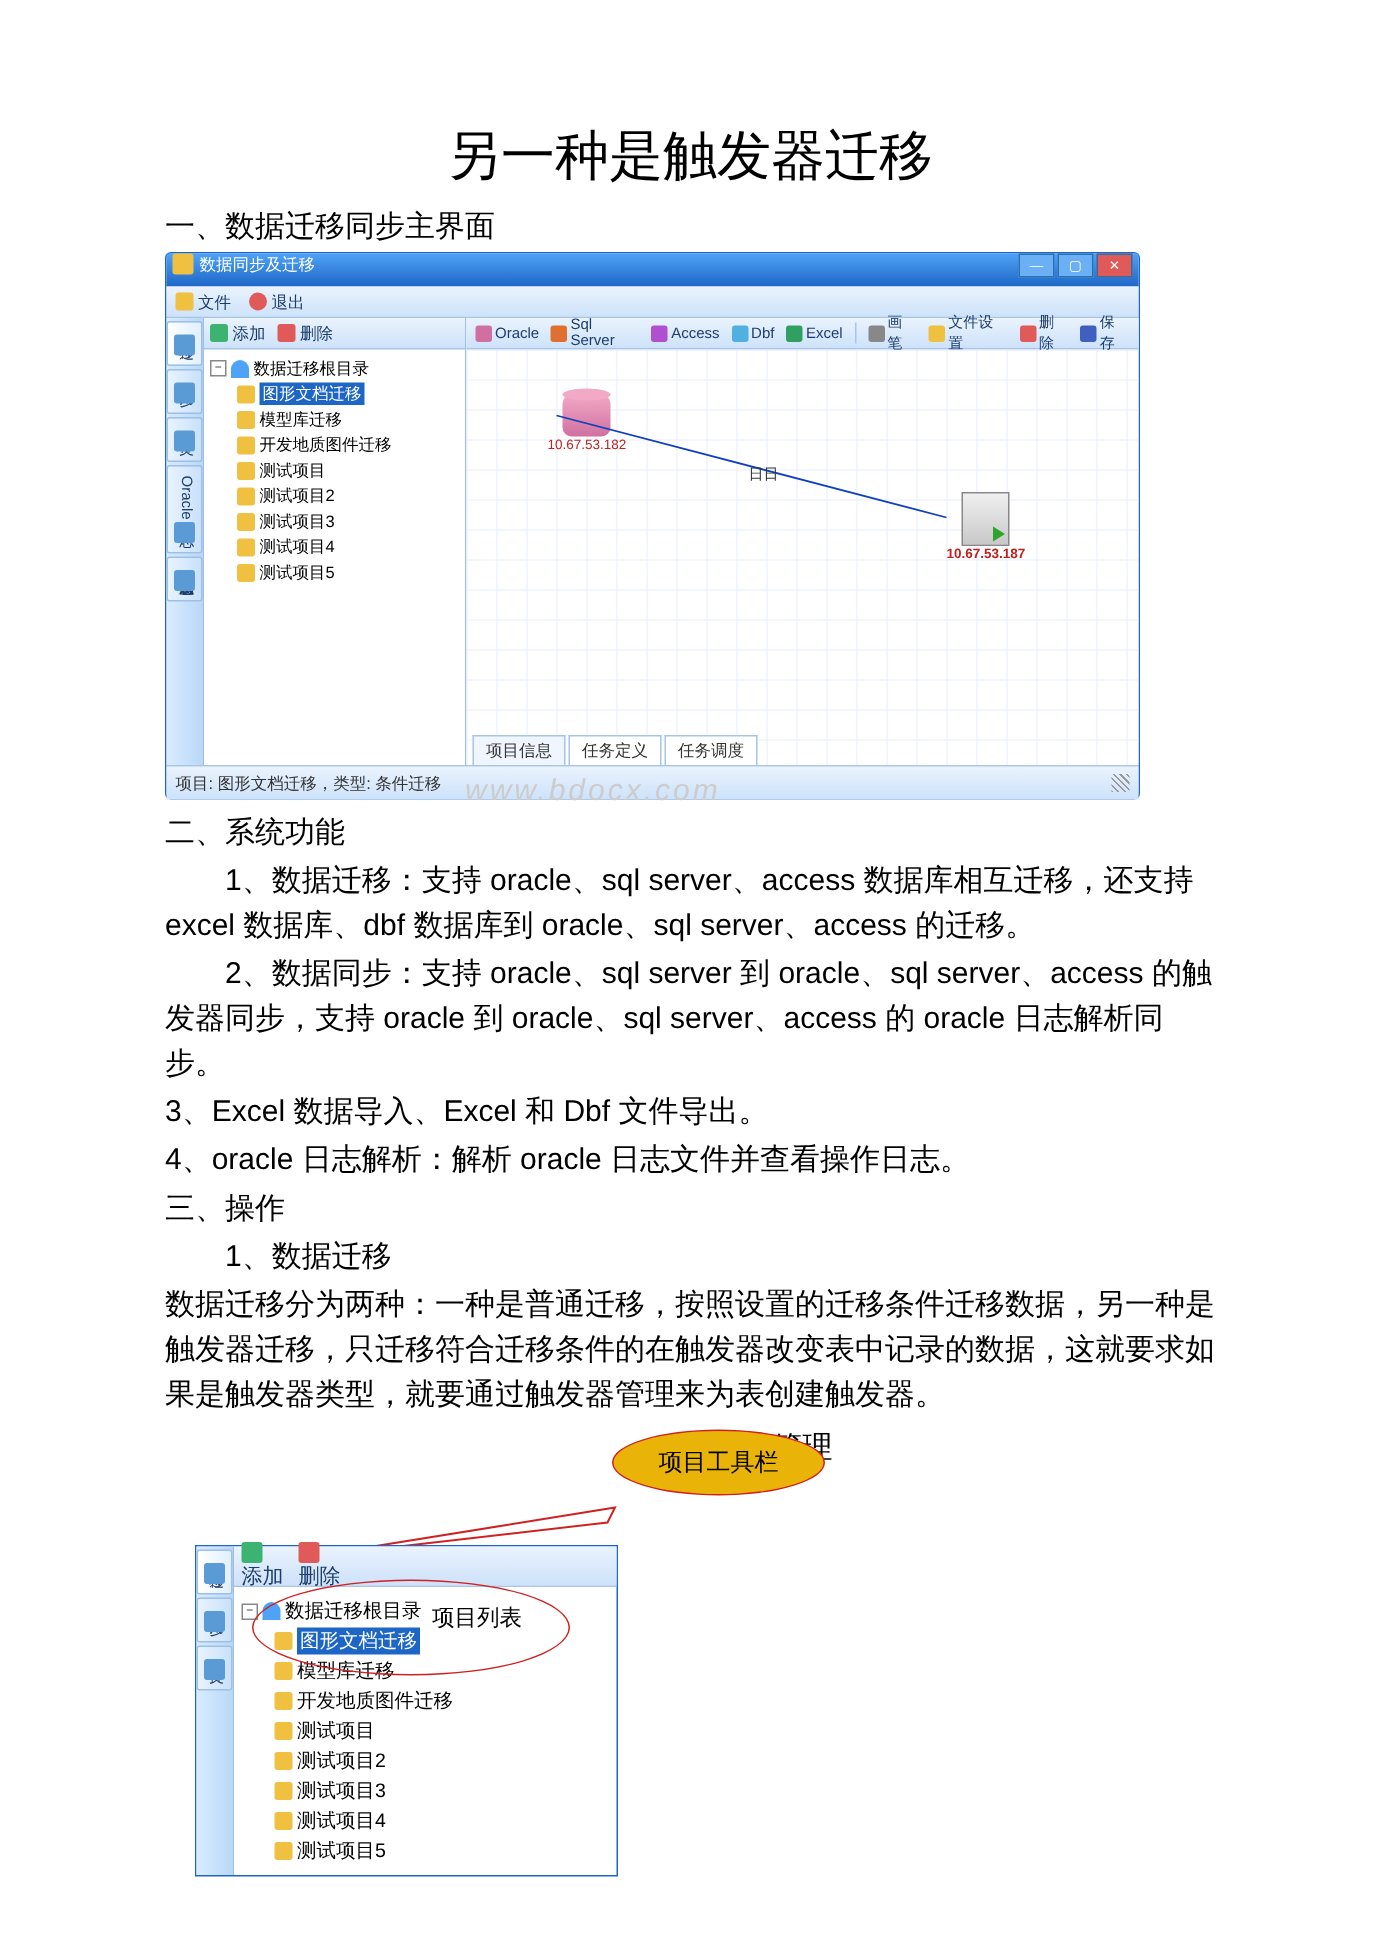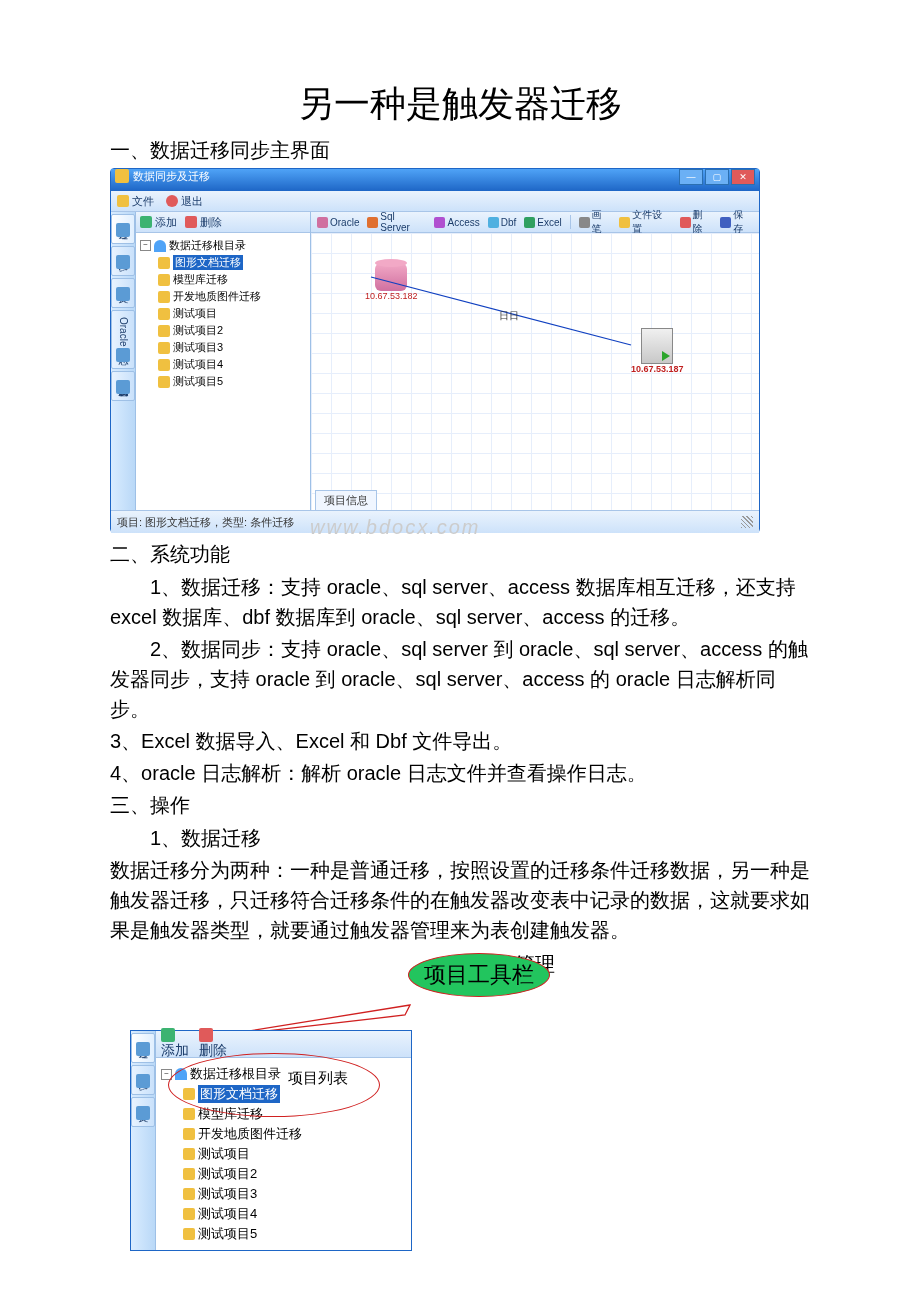--- a/index.html
+++ b/index.html
@@ -251,21 +251,20 @@
   background-size: 20px 20px;
   overflow: hidden;
 }
 .canvas .tabbar {
   position: absolute;
   left: 0; bottom: 0;
   height: 20px;
   display: flex;
   gap: 2px;
   padding: 0 4px;
-  flex-direction: column;
 }
 .canvas .tabbar .ctab {
   background: #fff;
   border: 1px solid #a8c5e8;
   border-bottom: none;
   padding: 2px 8px;
   font-size: 11px;
   color: #333;
 }
 .canvas .tabbar .ctab.active {
@@ -385,25 +384,25 @@
   font-size: 13px;
   color: #000;
 }
 .s2-tree .tree-line { padding: 1px 0; }
 .s2-tree .label { font-size: 13px; }
 .s2-tree .tree-children { padding-left: 22px; }
 .callout-ellipse {
   position: absolute;
   border: 1.5px solid #d02020;
   border-radius: 50%;
-  background: #22c55e;
+  background: #eab308;
   display: flex;
   align-items: center;
   justify-content: center;
-  font-size: 22px;
+  font-size: 16px;
   color: #000;
   font-family: "SimSun", serif;
 }
 .callout1 {
   left: 298px; top: 2px;
   width: 140px; height: 42px;
 }
 .callout-tail1 {
   position: absolute;
   left: 90px; top: 54px;

